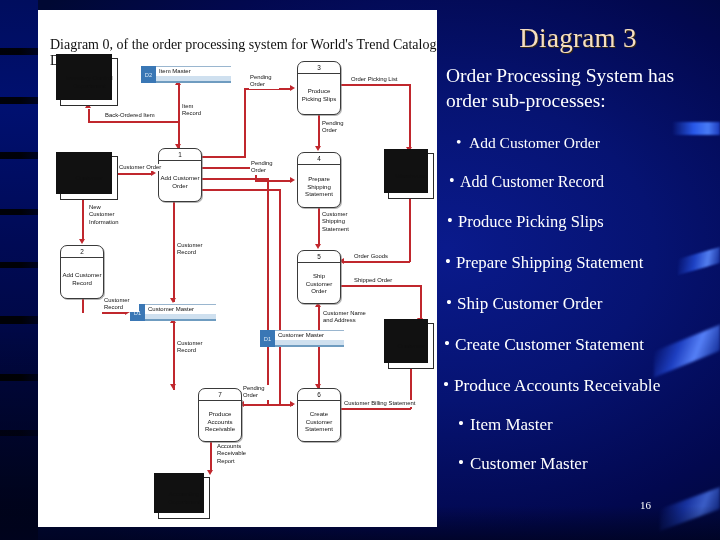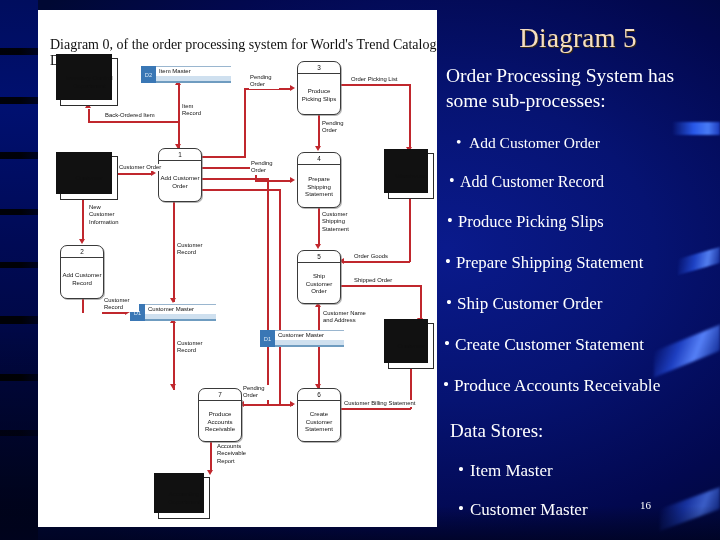--- a/index.html
+++ b/index.html
@@ -291,22 +291,22 @@
       <div class="flab" style="left:315px;top:201px;">Order Goods</div>
       <div class="flab" style="left:315px;top:225px;">Shipped Order</div>
       <div class="flab" style="left:284px;top:258px;width:44px;">Customer Name and Address</div>
       <div class="flab" style="left:305px;top:348px;">Customer Billing Statement</div>
       <div class="flab" style="left:178px;top:391px;width:32px;">Accounts Receivable Report</div>
 
     </div>
   </div>
 
   <div class="textcol">
-    <div class="slide-title">Diagram 5</div>
-    <div class="lead">Order Processing System has some sub-processes:</div>
+    <div class="slide-title">Diagram 3</div>
+    <div class="lead">Order Processing System has order sub-processes:</div>
 
     <ul class="bullets">
       <li style="margin-top:20px;margin-left:16px;font-size:15.5px;">
         <span class="bdot">•</span>
         <span style="margin-left:13px;">Add Customer Order</span>
       </li>
       <li style="margin-top:21px;margin-left:9px;font-size:16px;">
         <span class="bdot">•</span>
         <span style="margin-left:11px;">Add Customer Record</span>
       </li>
@@ -325,21 +325,20 @@
       <li style="margin-top:21px;margin-left:4px;font-size:17.2px;">
         <span class="bdot">•</span>
         <span style="margin-left:11px;">Create Customer Statement</span>
       </li>
       <li style="margin-top:21px;margin-left:3px;font-size:17.3px;">
         <span class="bdot">•</span>
         <span style="margin-left:11px;">Produce Accounts Receivable</span>
       </li>
     </ul>
 
-    <div class="sub-head" style="margin-top:24px;">Data Stores:</div>
 
     <ul class="stores">
       <li style="margin-top:19px;margin-left:18px;">
         <span class="bdot">•</span>
         <span style="margin-left:12px;">Item Master</span>
       </li>
       <li style="margin-top:19px;margin-left:18px;">
         <span class="bdot">•</span>
         <span style="margin-left:12px;">Customer Master</span>
       </li>

